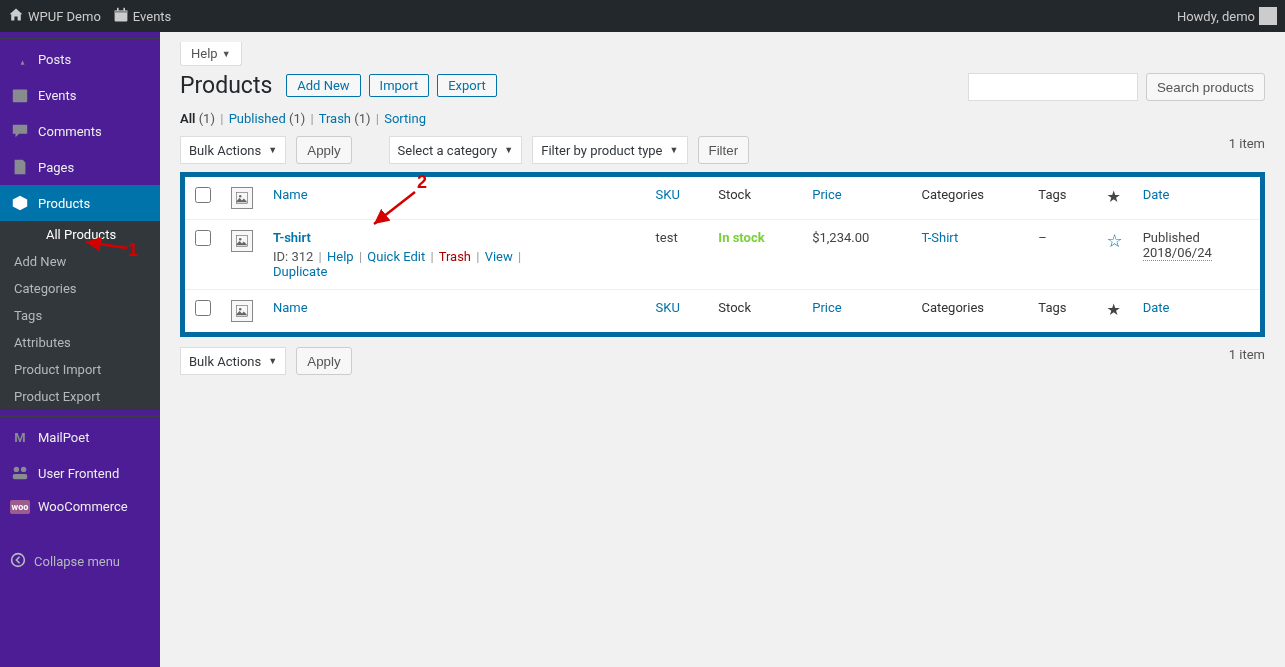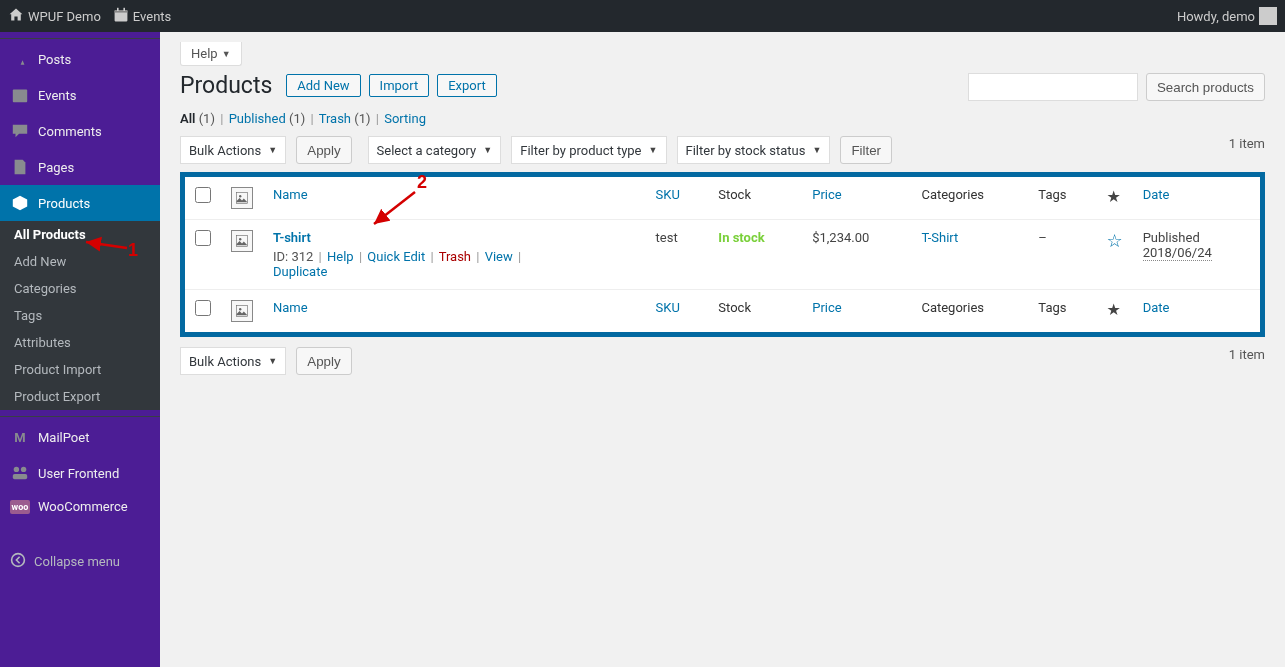--- a/index.html
+++ b/index.html
@@ -17,21 +17,21 @@
   .sidebar { position: absolute; top: 32px; left: 0; width: 160px; bottom: 0; background: #4c1d95; color: #eee; }
   .sidebar ul { list-style: none; }
   .sidebar-item { display: flex; align-items: center; gap: 8px; padding: 8px 10px; color: #eee; position: relative; }
   .sidebar-item.sep-before { margin-top: 6px; border-top: 1px solid #393f44; padding-top: 10px; }
   .sidebar-item.current { background: #0073aa; color: #fff; }
   .sidebar-item.current::after { content: ""; position: absolute; right: -8px; top: 50%; margin-top: -8px; border: 8px solid transparent; border-right-color: #f1f1f1; }
   .sidebar-item .icon { width: 20px; height: 20px; display: inline-flex; align-items: center; justify-content: center; font-size: 16px; color: #888b8f;}
   .sidebar-item.current .icon { color: #fff; }
   .submenu { background: #32373c; }
   .sub-item { padding: 6px 12px 6px 14px; color: #b4b9be; font-size: 13px; }
-  .sub-item.current { color: #fff; font-weight: 700; }
+  .sub-item.current { color: #fff; font-weight: 400; text-align: center; }
   .collapse { padding: 10px; color: #b4b9be; display: flex; align-items: center; gap: 8px; margin-top: 20px;}
 
   
   .main { position: absolute; top: 32px; left: 160px; right: 0; bottom: 0; padding: 10px 20px 20px 20px; overflow: auto; }
   .help-tab-wrap { display: flex; justify-content: flex-start; margin-bottom: 6px; }
   .help-tab { background: #fff; border: 1px solid #ddd; border-top: none; padding: 4px 10px; color: #555; display: flex; align-items: center; gap: 4px; border-radius: 0 0 3px 3px; }
   .head-row { display: flex; align-items: center; gap: 8px; margin-bottom: 12px; }
   .page-title { font-size: 23px; font-weight: 400; color: #23282d; margin-right: 6px; }
   .hdr-btn { border: 1px solid #0073aa; color: #0073aa; background: #f7f7f7; padding: 3px 10px; border-radius: 2px; font-size: 13px; }
   .search-row { display: flex; justify-content: flex-end; align-items: center; gap: 8px; margin-top: -38px; margin-bottom: 10px;}
@@ -211,23 +211,22 @@
   <div class="views">
     <a class="current"><span>All</span></a> <span>(1)</span> <span class="sep">|</span>
     <a><span>Published</span></a> <span>(1)</span> <span class="sep">|</span>
     <a><span>Trash</span></a> <span>(1)</span> <span class="sep">|</span>
     <a><span>Sorting</span></a>
   </div>
 
   <div class="tablenav">
     <div class="select-box">Bulk Actions</div>
     <button class="btn sec">Apply</button>
-    <div class="select-box" style="margin-left:6px;">Select a category</div>
+    <div class="select-box" style="margin-left:27px;">Select a category</div>
     <div class="select-box">Filter by product type</div>
-    <div class="select-box">Filter by stock status</div>
     <button class="btn sec">Filter</button>
     <span class="count-right">1 item</span>
   </div>
 
   <table class="wp-list">
     <thead>
       <tr>
         <th class="check-col"><input type="checkbox" style=""></th>
         <th class="thumb-col"><span class="thumb">
               <svg width="12" height="12" viewBox="0 0 20 20" fill="#666">

